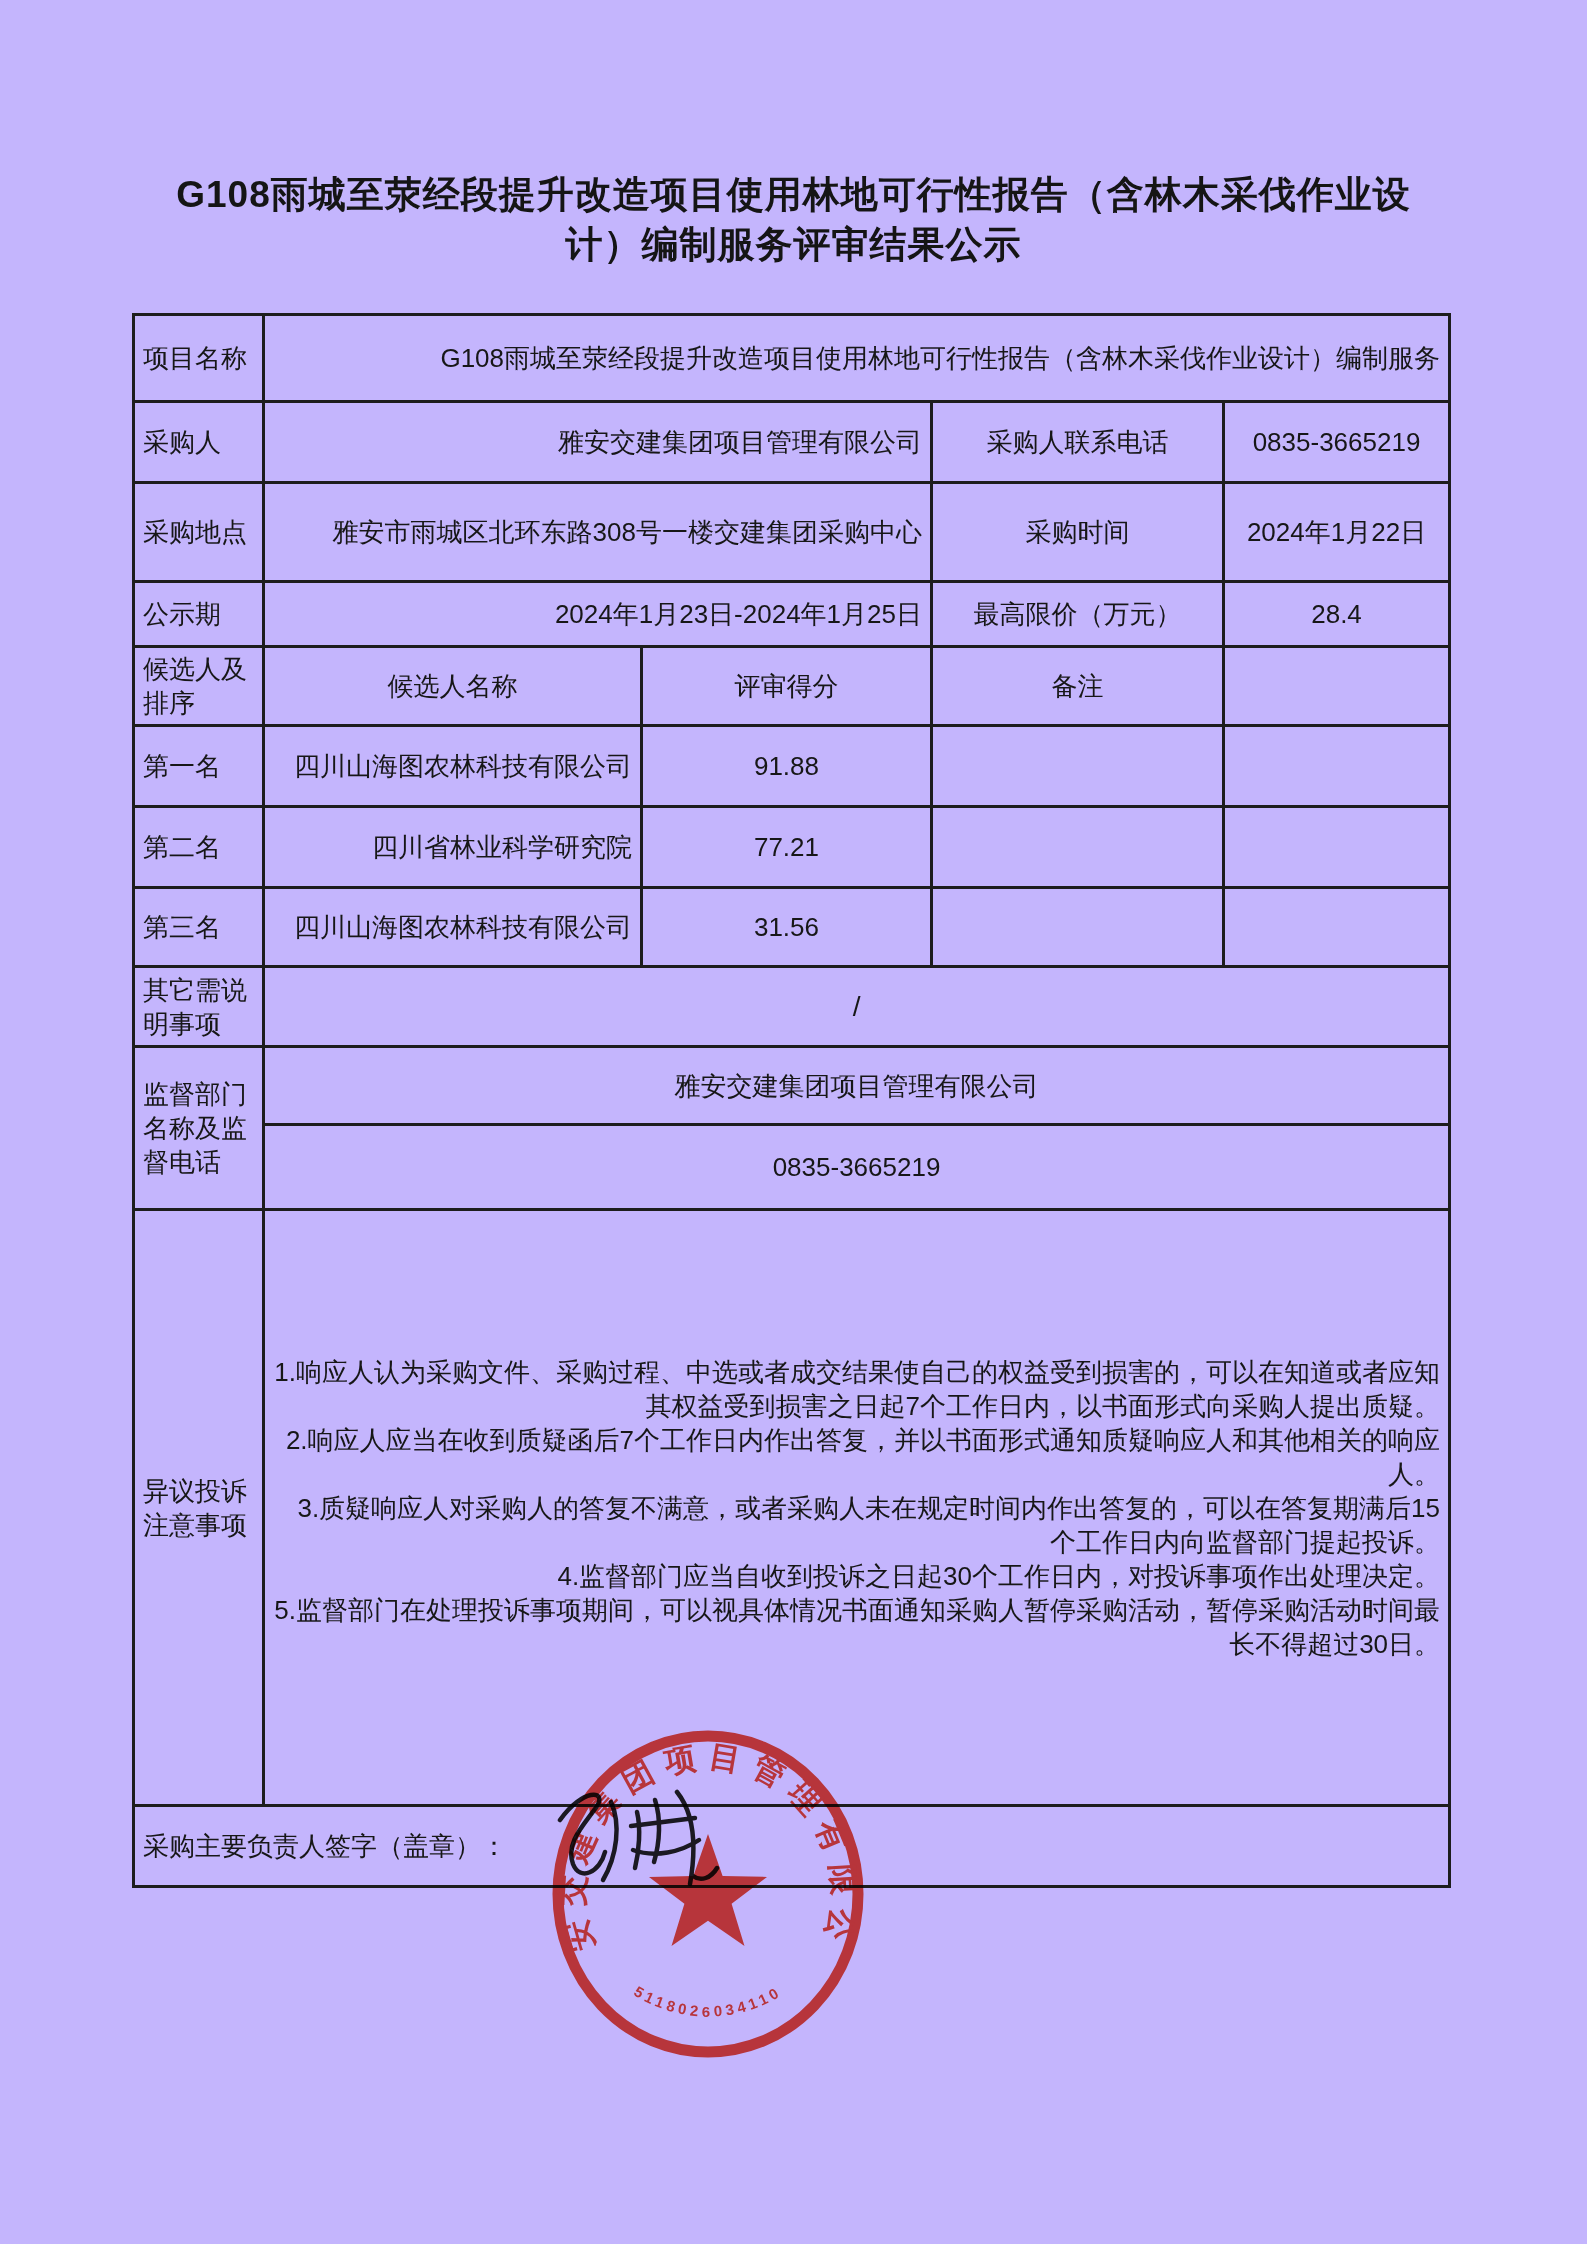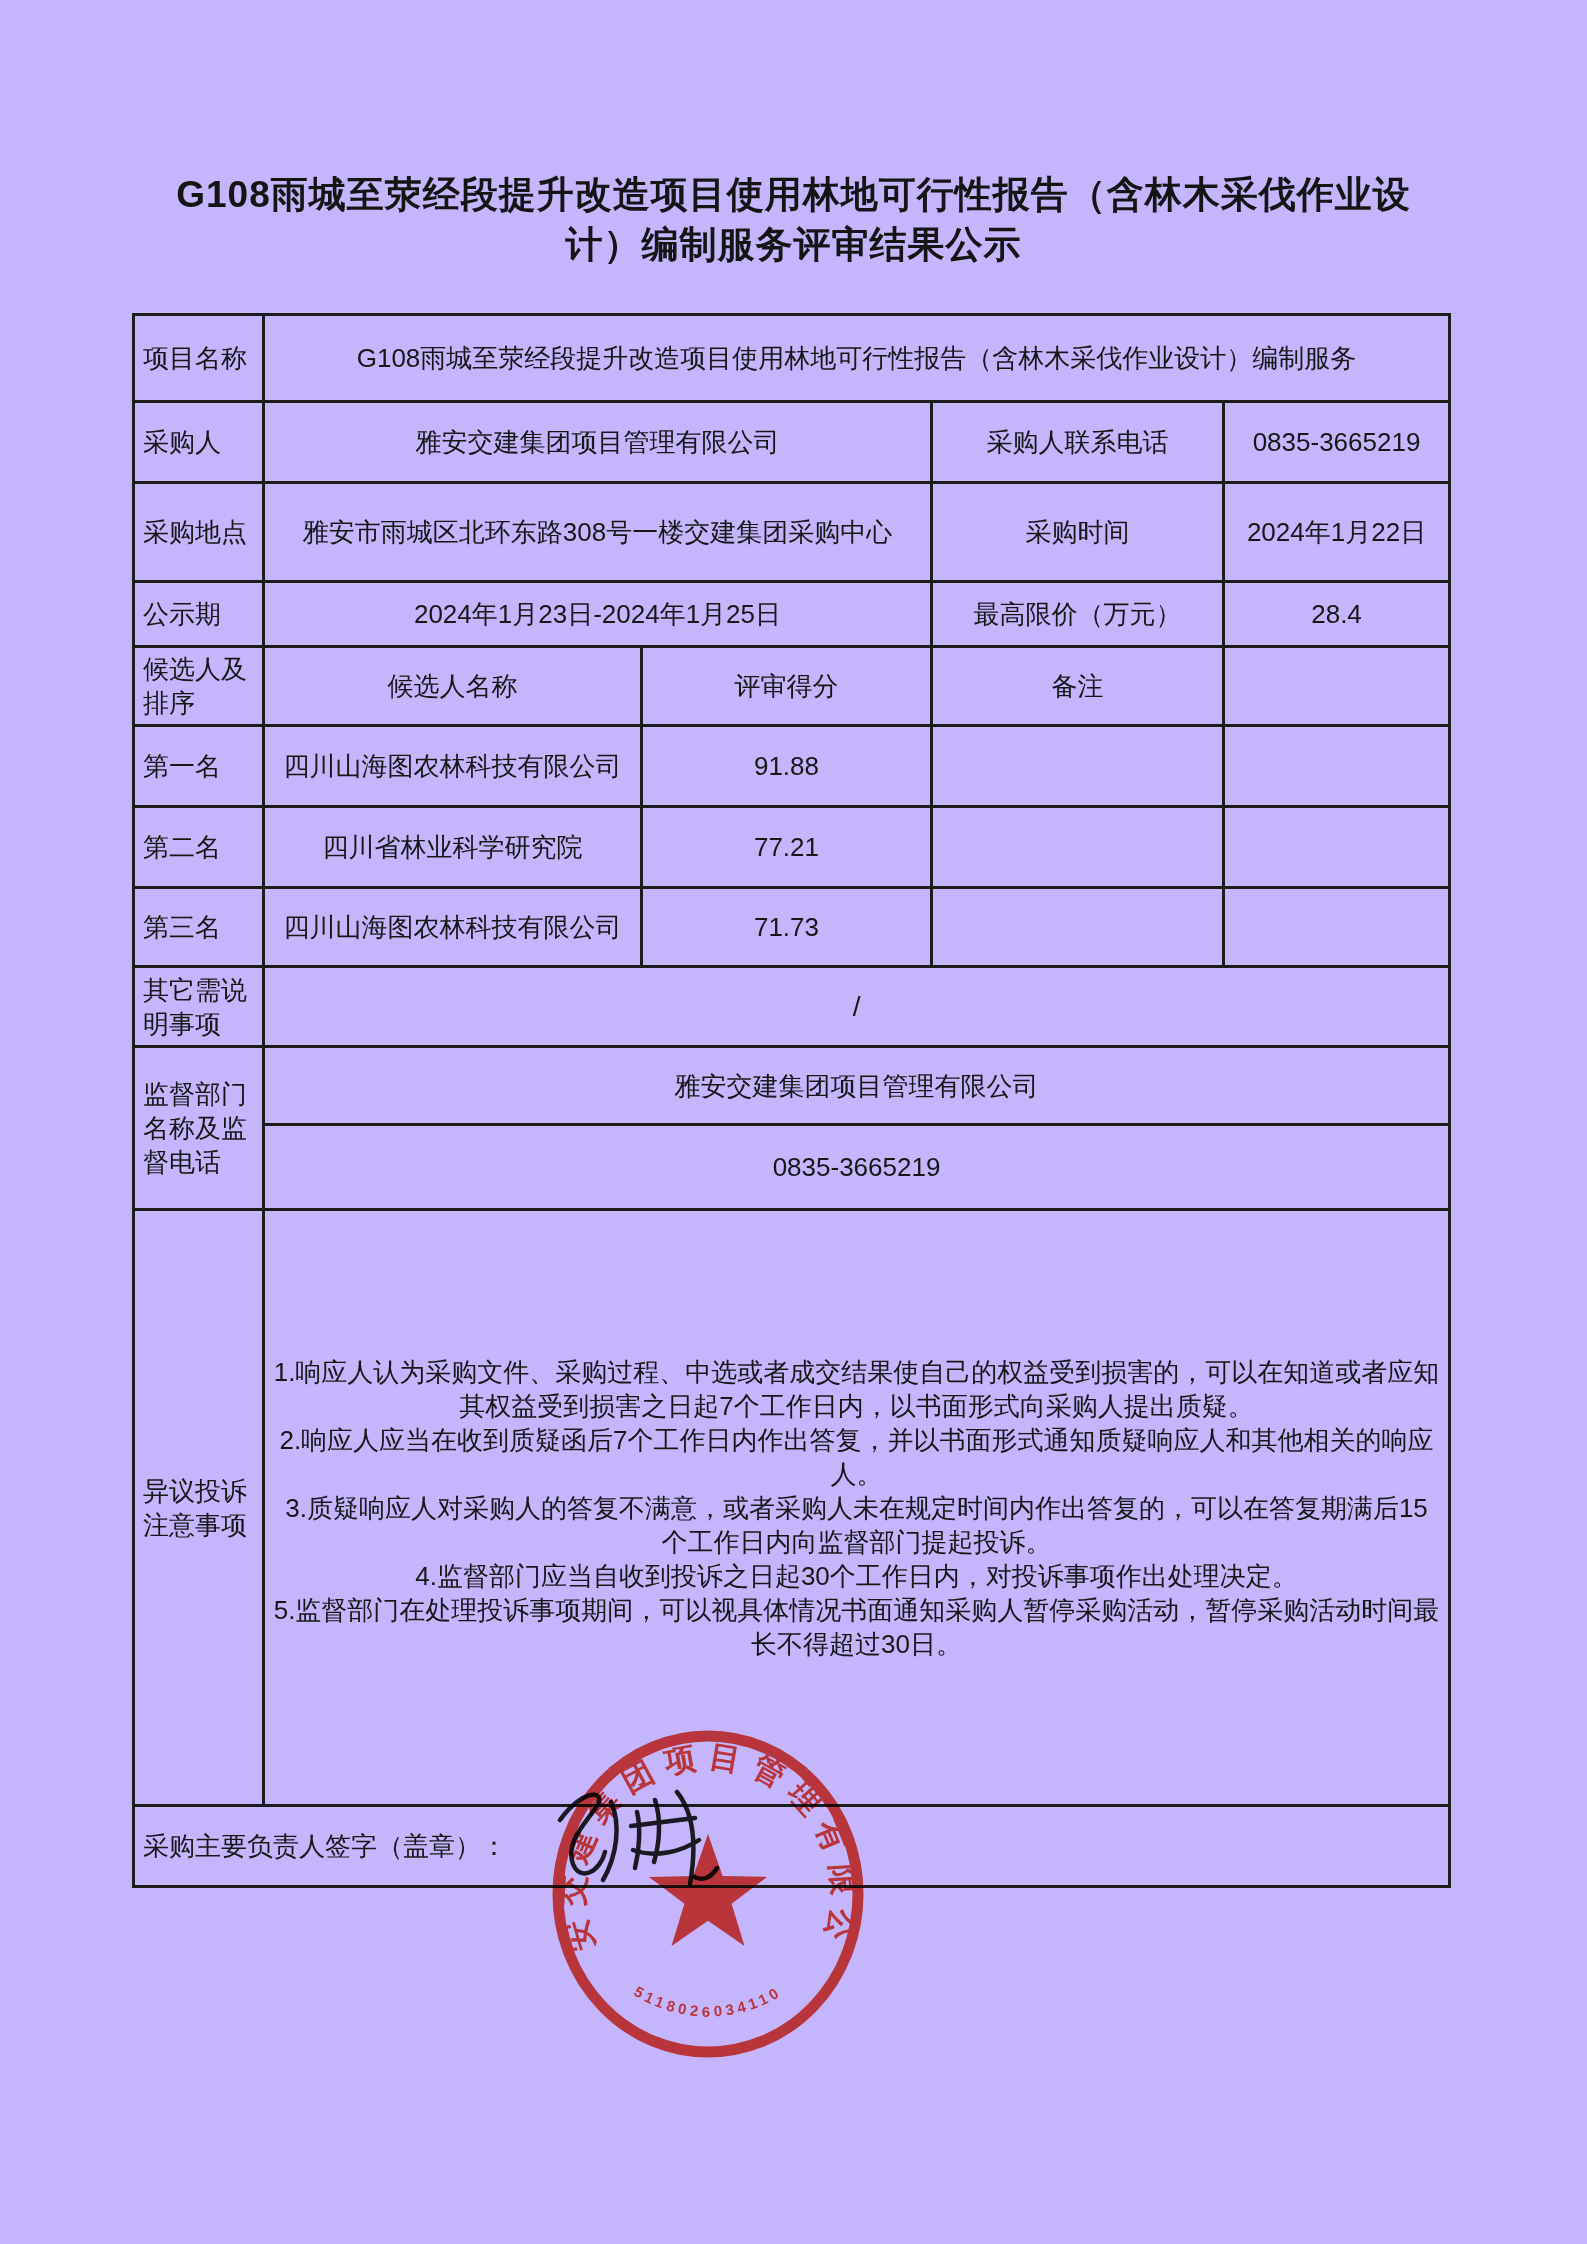--- a/index.html
+++ b/index.html
@@ -33,21 +33,21 @@
     padding-left:18px;
   }
   table.main td{
     border:3px solid #1d1d1d;
     padding:4px 8px;
     vertical-align:middle;
     line-height:34px;
     overflow:hidden;
   }
   td.lbl{text-align:left;padding-left:6px;padding-right:4px;}
-  td.val{text-align:center;}
+  td.val{text-align:right;}
   td.ctr{text-align:center;}
   td.name-cell{padding-right:50px;}
   td.notes{
     line-height:40px;
     padding-left:10px;padding-right:12px;
   }
   td.notes p{margin:0;}
   .slash{font-size:28px;}
   .stamp-svg{
     position:absolute;left:518px;top:1704px;
@@ -127,21 +127,21 @@
       <td class="lbl">第二名</td>
       <td class="val name-cell">四川省林业科学研究院</td>
       <td class="ctr">77.21</td>
       <td class="ctr"></td>
       <td class="ctr"></td>
     </tr>
 
     <tr style="height:79px">
       <td class="lbl">第三名</td>
       <td class="val name-cell">四川山海图农林科技有限公司</td>
-      <td class="ctr">71.73</td>
+      <td class="ctr">31.56</td>
       <td class="ctr"></td>
       <td class="ctr"></td>
     </tr>
 
     <tr style="height:80px">
       <td class="lbl">其它需说明事项</td>
       <td class="ctr slash" colspan="4">/</td>
     </tr>
 
     <tr style="height:78px">

